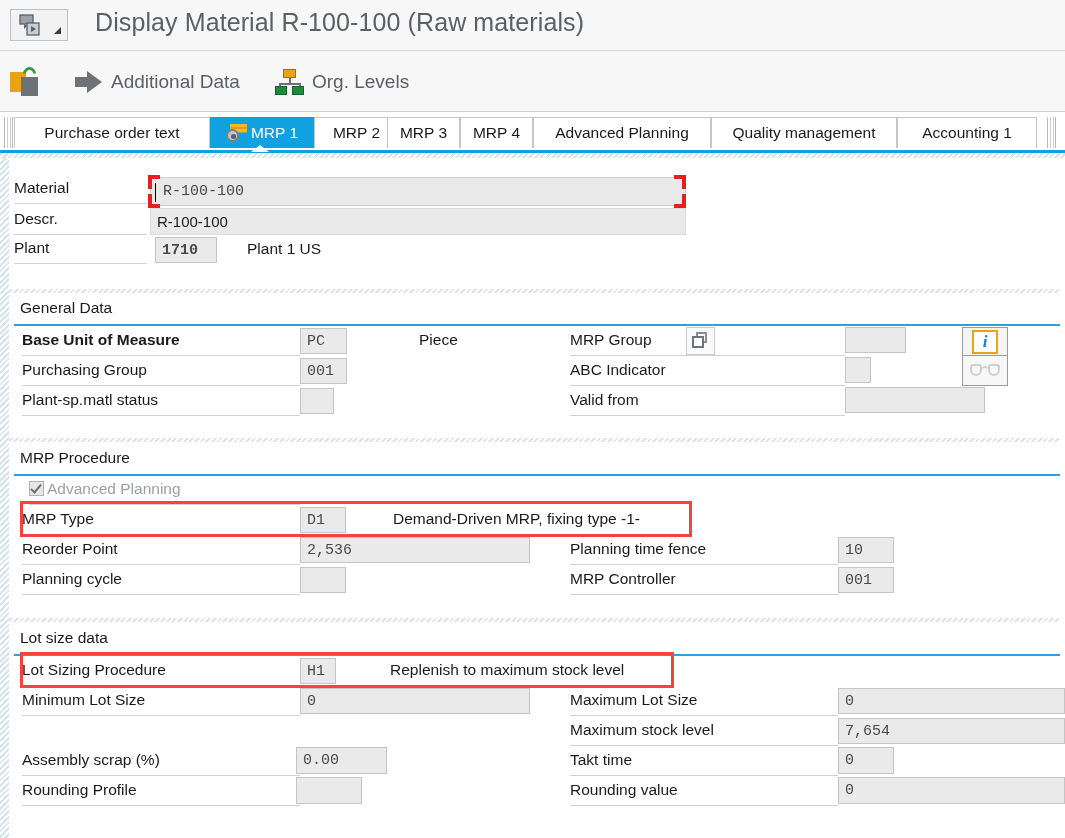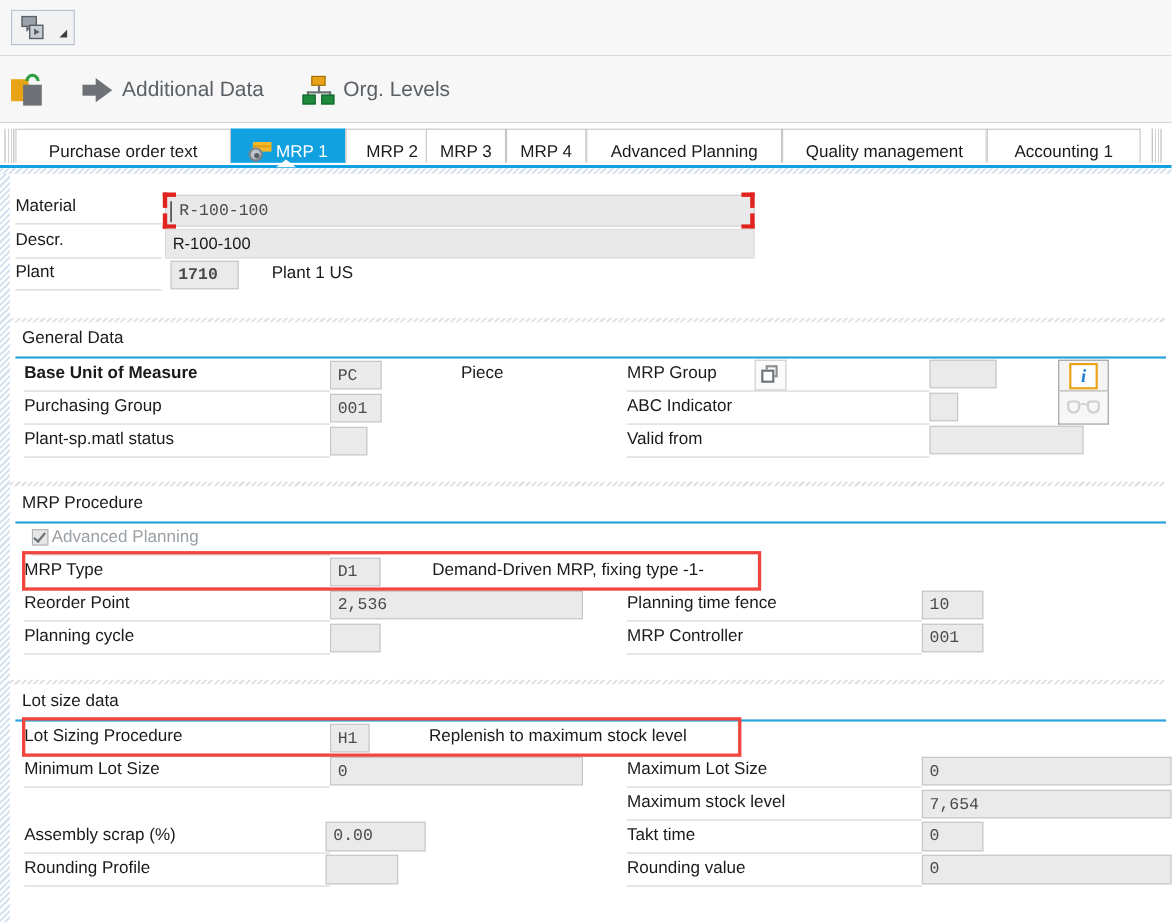--- a/index.html
+++ b/index.html
@@ -76,21 +76,21 @@
   }
   #tab-scroll-r {
     position:absolute; left:1047px; top:5px; width:9px; height:31px;
     border-left:1px solid #b9b9b9; border-right:1px solid #b9b9b9;
     background:linear-gradient(90deg,#fff 0 2px,#cfcfcf 2px 3px,#fff 3px 5px,#cfcfcf 5px 6px,#fff 6px);
   }
   .tab {
     position:absolute; top:5px; height:31px;
     border:1px solid #c6c6c6; border-bottom:none;
     background:#ffffff;
-    display:flex; align-items:flex-end; justify-content:center;
+    display:flex; align-items:center; justify-content:center;
     font-size:15.5px; color:#1a1a1a; white-space:nowrap;
   }
   .tab.active {
     background:#11a0e0; border-color:#11a0e0; color:#ffffff;
   }
   .tab-icon-mrp { position:relative; width:21px; height:19px; margin-right:4px; }
   .tab-icon-mrp .strip { position:absolute; left:4px; top:0; width:17px; height:9px; background:#f5b828;
       clip-path:polygon(0 0,100% 0,100% 100%,0 100%); }
   .tab-icon-mrp .strip::after{ content:""; position:absolute; left:0; top:3px; width:100%; height:2px; background:#e0a013;}
   .tab-icon-mrp .disc { position:absolute; left:0; top:5px; width:13px; height:13px; border-radius:50%;
@@ -194,20 +194,21 @@
 <div id="titlebar">
   <div id="menu-button">
     <svg class="glyph" viewBox="0 0 24 23">
       <rect x="2" y="1" width="13" height="9" fill="#9aa1a8" stroke="#5a6065" stroke-width="1.3"></rect>
       <path d="M6 10 L6 15 L9 12 Z" fill="#5a6065"></path>
       <rect x="9" y="9" width="12" height="12" fill="#c8cdd2" stroke="#5a6065" stroke-width="1.3"></rect>
       <path d="M13 12 L18 15 L13 18 Z" fill="#5a6065"></path>
     </svg>
     <span class="drop-tri"></span>
   </div>
+  <div id="app-title">Display Material R-100-100 (Raw materials)</div>
 </div>
 
 <div id="toolbar">
   <div class="tb-item" style="left:10px;">
     <span class="ico-copyref">
       <span class="sq-o"></span>
         <span class="sq-g"></span>
         <span class="arc"></span>
     </span>
   </div>

